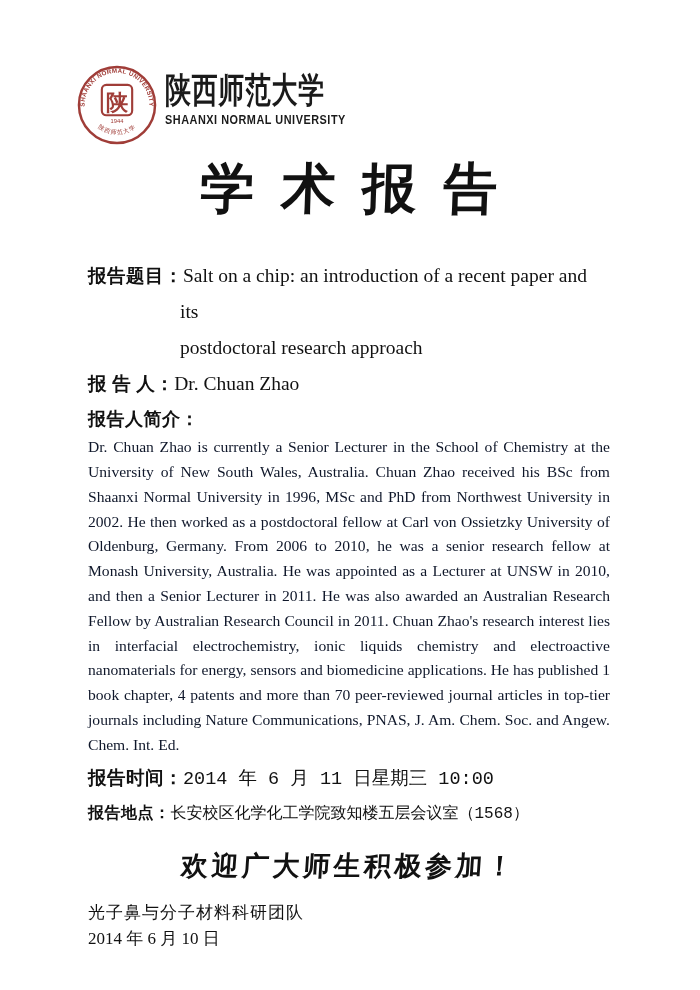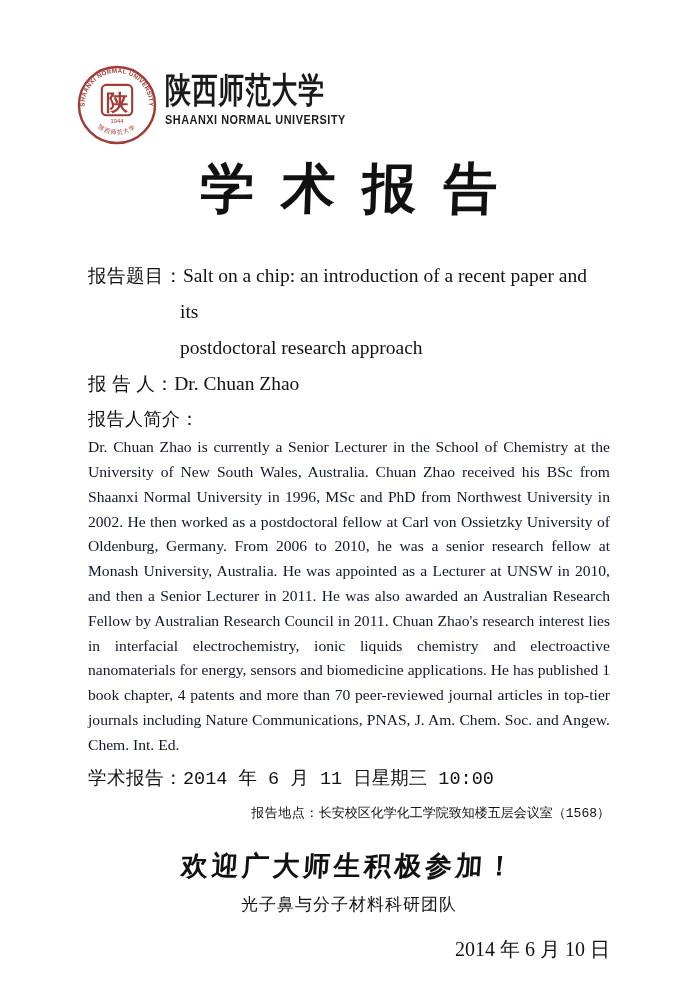--- a/index.html
+++ b/index.html
@@ -36,45 +36,45 @@
     margin-top:6px; text-align:center;
     font-size:54px; font-weight:900; line-height:1.3;
     letter-spacing:0.5em; text-indent:0.5em;
     transform:skewX(-2deg);
     white-space:nowrap;
   }
 
   
   .row-topic { margin-top:34px; font-size:18.5px; line-height:36px;
                padding-left:92px; text-indent:-92px; }
-  .flabel { letter-spacing:0.5px; white-space:pre; }
+  .flabel { letter-spacing:0.5px; white-space:pre;font-weight:bold; }
   .eng { font-size:19.5px; }
 
   .row-speaker { margin-top:7px; font-size:18.5px; line-height:22px; }
   .row-bio-label { margin-top:11px; font-size:18px; line-height:26px; }
 
   .bio-text {
     margin-top:3px;
     font-size:15.6px; line-height:24.8px;
     text-align:justify; color:#0f172a;
   }
 
   .row-time { margin-top:7px; font-size:18.5px; line-height:26px; }
-  .row-venue { margin-top:7px; font-size:13px; line-height:26px;text-align:right; }
+  .row-venue { margin-top:7px; font-size:16px; line-height:26px; }
   .val { white-space:pre-wrap;font-family:Liberation Mono, monospace; }
 
   
   .welcome {
     margin-top:21px; text-align:center;
     font-size:27px; font-weight:900; letter-spacing:3.5px;
     transform:skewX(-4deg);
     white-space:nowrap;
   }
-  .sig-team { margin-top:9px; text-align:center; font-size:17px; line-height:24px; letter-spacing:1px; }
-  .sig-date { margin-top:20px; text-align:right; font-size:20px; line-height:24px; }
+  .sig-team { margin-top:17px; text-align:left; font-size:17px; line-height:24px; letter-spacing:1px; }
+  .sig-date { margin-top:2px; text-align:left; font-size:17px; line-height:24px; }
 </style>
 </head>
 <body>
 
 <div class="page">
   <div class="content">
 
     <header class="logo-row">
       <svg class="seal-svg" viewBox="0 0 100 100" aria-hidden="true">
         <defs>
@@ -109,21 +109,21 @@
       <span class="flabel">报 告 人：</span><span class="eng">Dr. Chuan Zhao</span>
     </div>
 
     <div class="row-bio-label">
       <span class="flabel">报告人简介：</span>
     </div>
 
     <p class="bio-text">Dr. Chuan Zhao is currently a Senior Lecturer in the School of Chemistry at the University of New South Wales, Australia. Chuan Zhao received his BSc from Shaanxi Normal University in 1996, MSc and PhD from Northwest University in 2002. He then worked as a postdoctoral fellow at Carl von Ossietzky University of Oldenburg, Germany. From 2006 to 2010, he was a senior research fellow at Monash University, Australia. He was appointed as a Lecturer at UNSW in 2010, and then a Senior Lecturer in 2011. He was also awarded an Australian Research Fellow by Australian Research Council in 2011. Chuan Zhao's research interest lies in interfacial electrochemistry, ionic liquids chemistry and electroactive nanomaterials for energy, sensors and biomedicine applications. He has published 1 book chapter, 4 patents and more than 70 peer-reviewed journal articles in top-tier journals including Nature Communications, PNAS, J. Am. Chem. Soc. and Angew. Chem. Int. Ed.</p>
 
     <div class="row-time">
-      <span class="flabel">学术报告：</span><span class="val">2014 年 6 月 11 日星期三 10:00</span>
+      <span class="flabel">报告时间：</span><span class="val">2014 年 6 月 11 日星期三 10:00</span>
     </div>
 
     <div class="row-venue">
       <span class="flabel">报告地点：</span><span class="val">长安校区化学化工学院致知楼五层会议室（1568）</span>
     </div>
 
     <div class="welcome">欢迎广大师生积极参加！</div>
 
     <div class="sig-team">光子鼻与分子材料科研团队</div>
     <div class="sig-date">2014 年 6 月 10 日</div>

